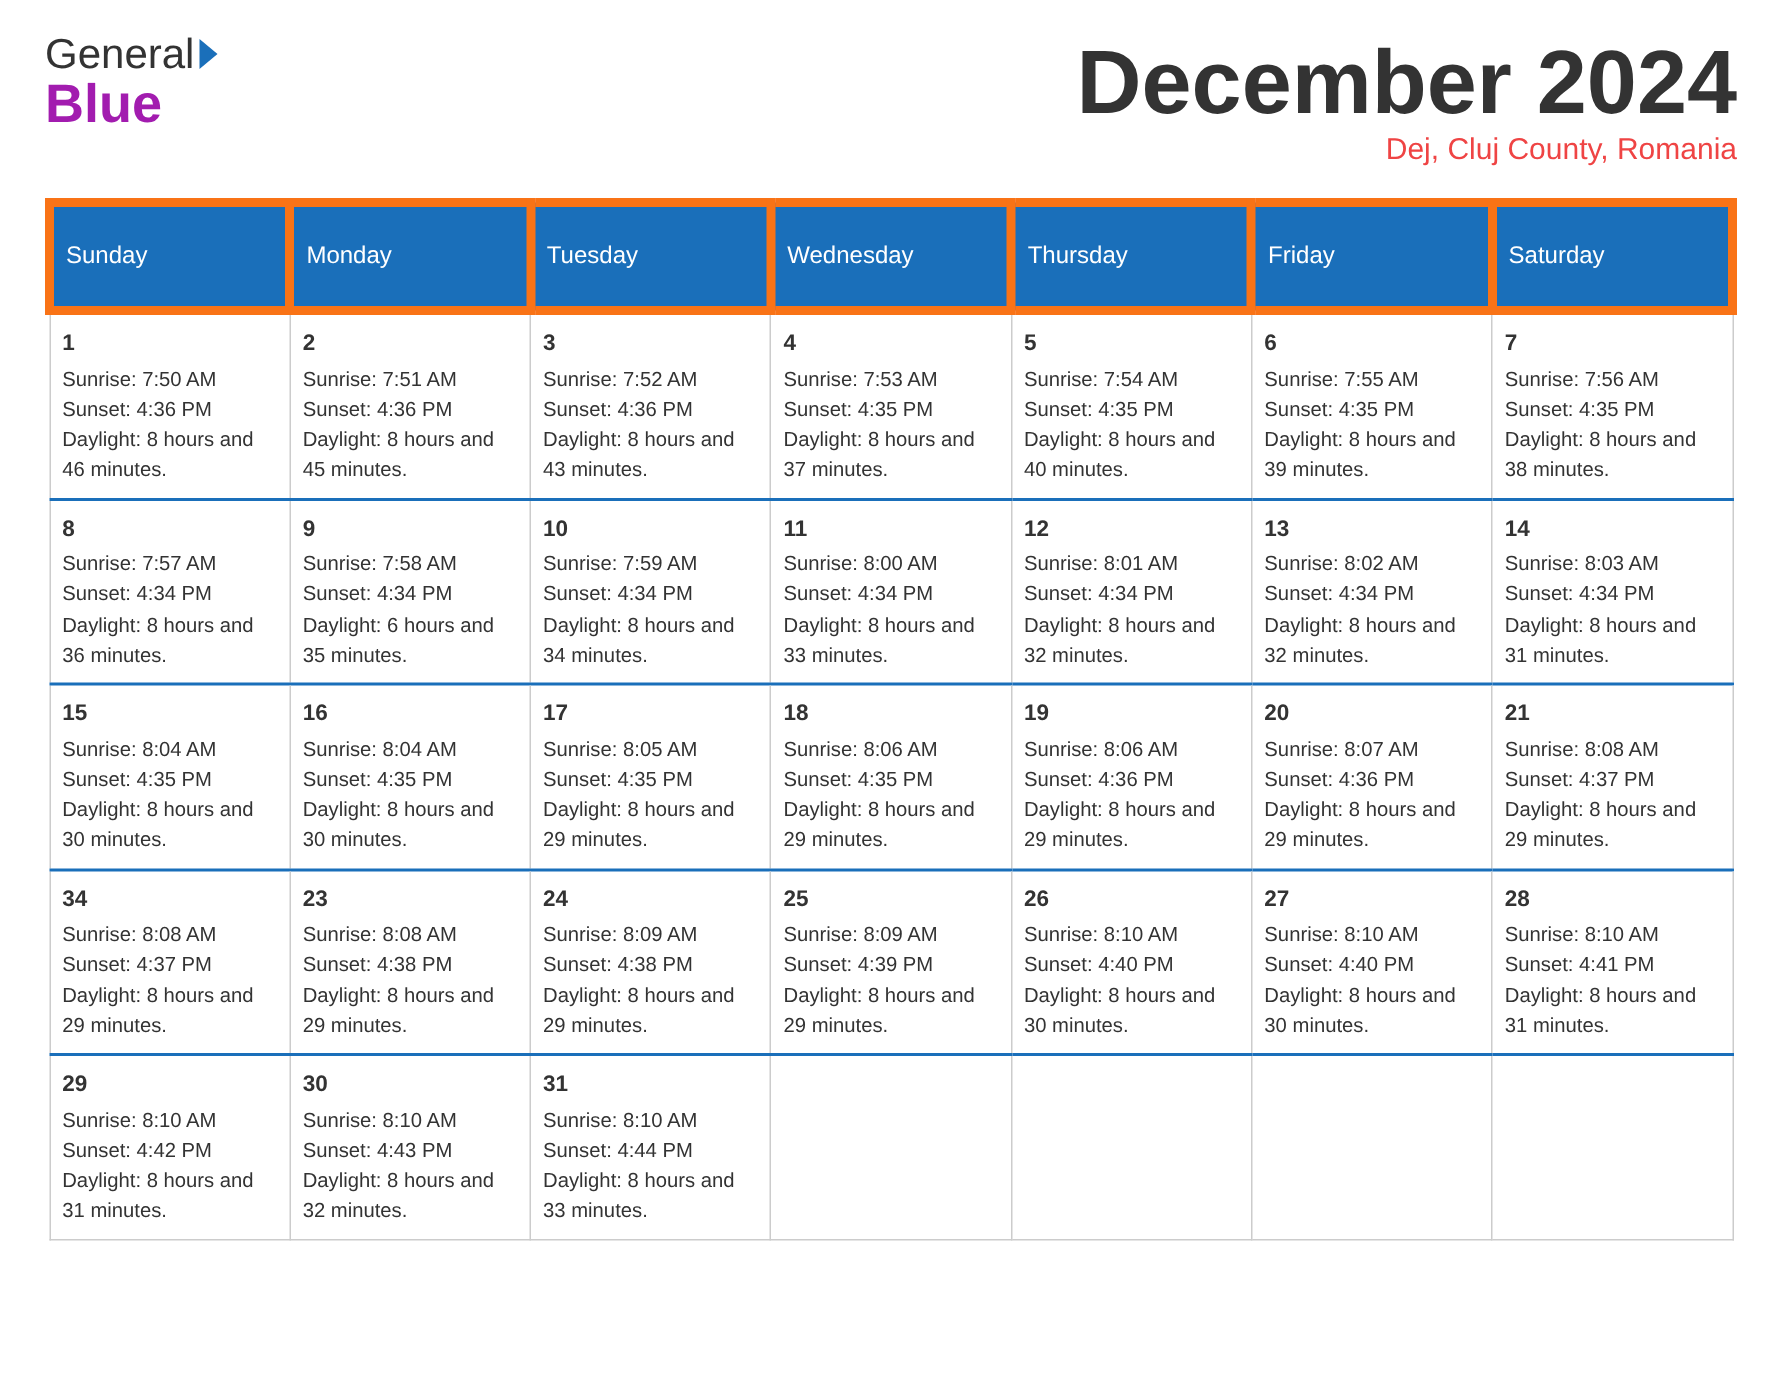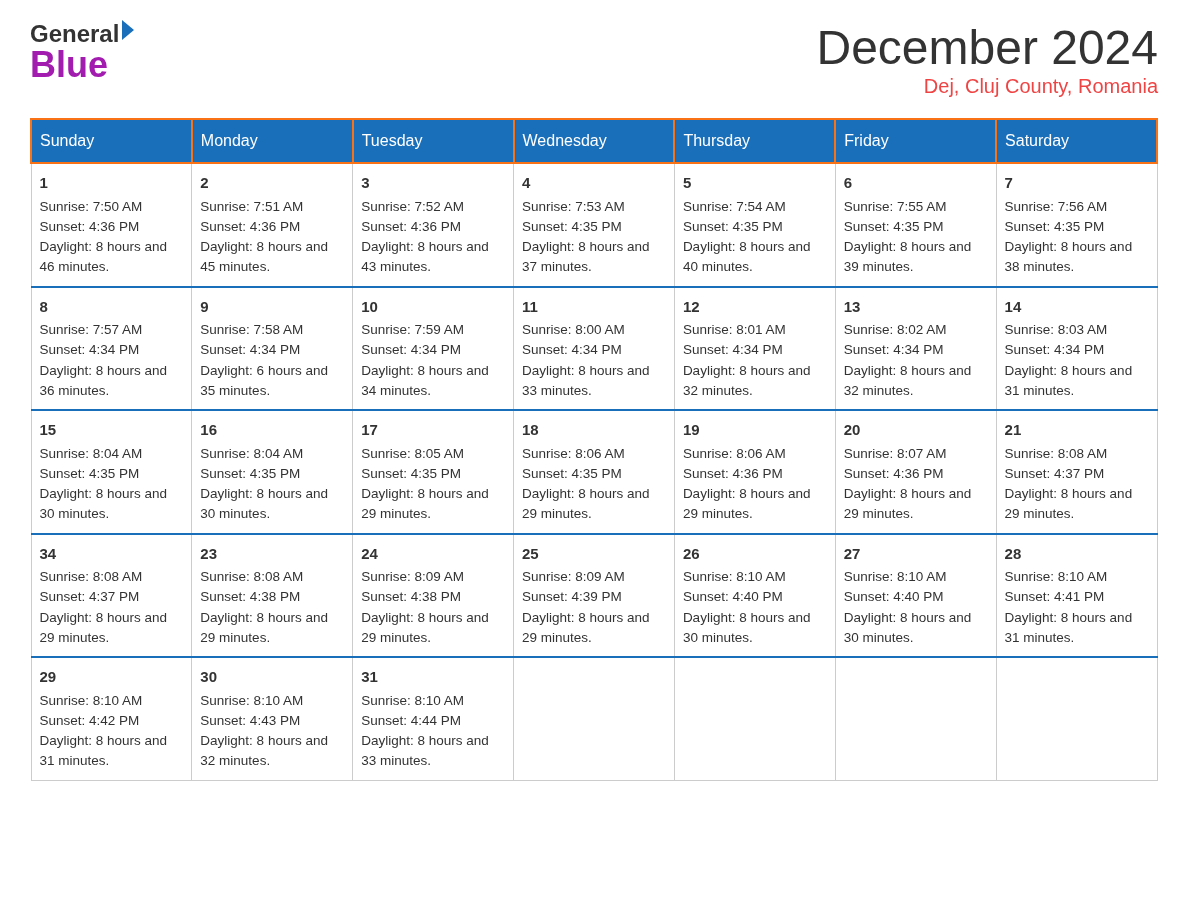--- a/index.html
+++ b/index.html
@@ -16,23 +16,23 @@
       align-items: flex-start;
       margin-bottom: 20px;
     }
     .logo {
       display: flex;
       flex-direction: column;
       align-items: flex-start;
     }
     .logo-text {
       display: flex;
-      align-items: flex-start;
-      font-size: 24px;
-      font-weight: bold;
+      align-items: center;
+      font-size: 28px;
+      font-weight: normal;
       color: #333;
     }
     .logo-general { color: #333; }
     .logo-arrow {
       width: 0;
       height: 0;
       border-left: 12px solid #1a6fba;
       border-top: 10px solid transparent;
       border-bottom: 10px solid transparent;
       display: inline-block;
@@ -41,40 +41,40 @@
     .logo-blue {
       color: #a21caf;
       font-size: 36px;
       font-weight: bold;
       margin-top: -4px;
     }
     .title-section {
       text-align: right;
     }
     .month-title {
-      font-size: 48px;
-      font-weight: normal;
+      font-size: 60px;
+      font-weight: bold;
       color: #333;
     }
     .location {
       font-size: 20px;
       color: #ef4444;
     }
     .calendar {
       width: 100%;
       border-collapse: collapse;
     }
     .calendar th {
       background-color: #1a6fba;
       color: #fff;
-      padding: 12px 8px;
+      padding: 24px 8px;
       text-align: left;
       font-size: 16px;
       font-weight: normal;
-      border: 2px solid #f97316;
+      border: 6px solid #f97316;
     }
     .calendar td {
       vertical-align: top;
       padding: 8px;
       border: 1px solid #ccc;
       width: 14.28%;
       min-height: 110px;
       font-size: 13.5px;
       color: #333;
       line-height: 1.5;

